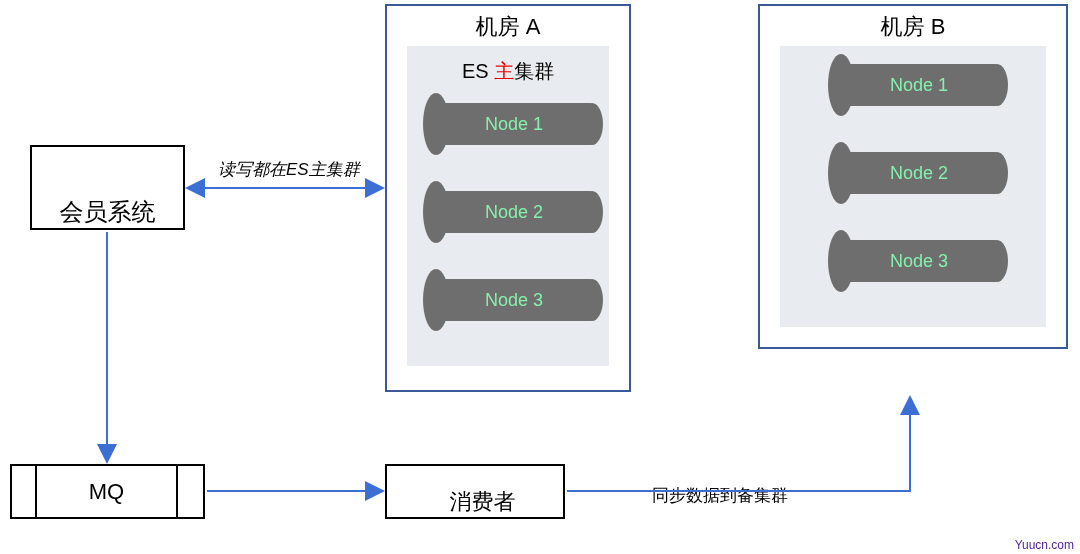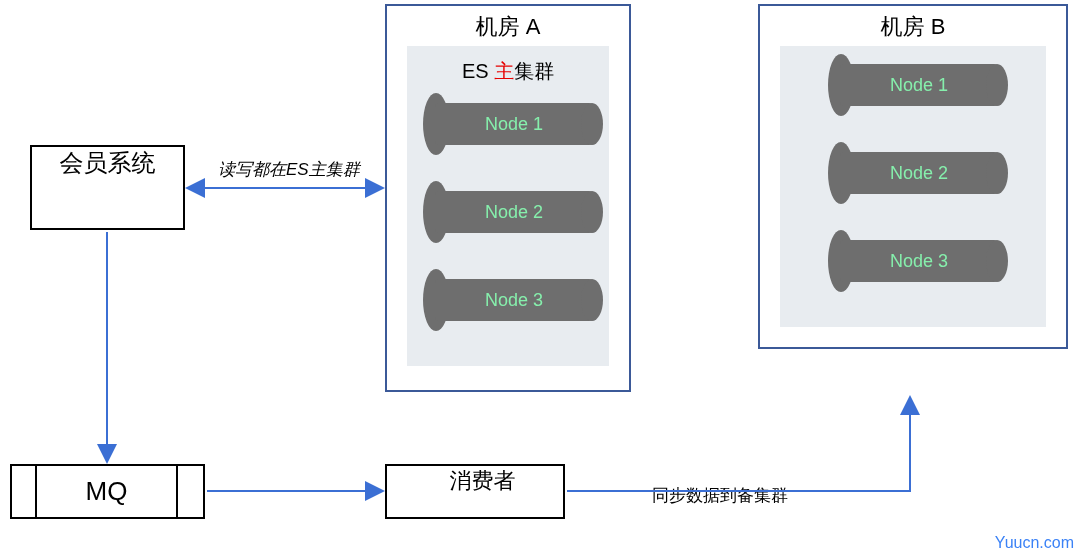--- a/index.html
+++ b/index.html
@@ -1,40 +1,40 @@
 <!DOCTYPE html>
 <html><head>
   <meta charset="utf-8">
   <style>
     * { box-sizing: border-box; margin: 0; padding: 0; }
     body { font-family: "Microsoft YaHei", Arial, sans-serif; background: #fff; width: 1080px; height: 554px; position: relative; }
-    .box { position: absolute; border: 2px solid #000; background: #fff; display: flex; align-items: flex-start; justify-content: center; }
+    .box { position: absolute; border: 2px solid #000; background: #fff; display: flex; align-items: flex-end; justify-content: center; }
     .member-box { left: 30px; top: 145px; width: 155px; height: 85px; font-size: 24px; }
     .mq-box-outer { left: 10px; top: 464px; width: 195px; height: 55px; display: flex; align-items: stretch; }
     .mq-box-outer .seg { border-right: 2px solid #000; }
     .mq-seg-l { width: 25px; }
-    .mq-seg-m { flex: 1; display: flex; align-items: center; justify-content: center; font-size: 26px; }
+    .mq-seg-m { flex: 1; display: flex; align-items: center; justify-content: center; font-size: 22px; }
     .mq-seg-r { width: 25px; border-right: none; }
     .consumer-box { left: 385px; top: 464px; width: 180px; height: 55px; font-size: 22px; padding-left: 15px; }
     .room-box { position: absolute; border: 2px solid #3b5998; background: #fff; }
     .room-a { left: 385px; top: 4px; width: 246px; height: 388px; }
     .room-b { left: 758px; top: 4px; width: 310px; height: 345px; }
     .room-title { text-align: center; font-size: 22px; padding: 6px 0 4px; }
     .cluster { margin: 0 20px 12px; background: #e8ecf0; padding: 8px 12px 27px; }
     .cluster-title { text-align: center; font-size: 20px; padding: 4px 0 8px; }
     .accent { color: #e60000; }
     .node { position: relative; width: 170px; height: 62px; margin: 0 auto 26px; }
     .node:last-child { margin-bottom: 8px; }
     .node-body { position: absolute; left: 12px; top: 10px; right: 0; bottom: 10px; background: #6e6e6e; color: #86efac; display: flex; align-items: center; justify-content: center; font-size: 18px; border-radius: 4px; }
     .node-cap { position: absolute; left: 0; top: 0; width: 26px; height: 100%; background: #6e6e6e; border-radius: 50%; }
     .node-cap-r { position: absolute; right: -10px; top: 10px; bottom: 10px; width: 22px; background: #6e6e6e; border-radius: 50%; }
     .label { position: absolute; font-size: 17px; color: #000; }
     .label-rw { left: 218px; top: 158px; font-style: italic; }
     .label-sync { left: 652px; top: 484px; font-family: Liberation Serif, serif; }
-    .watermark { position: absolute; right: 6px; bottom: 2px; font-size: 16px; color: #3b82f6; }
+    .watermark { position: absolute; right: 6px; bottom: 2px; font-size: 12px; color: #4c1d95; }
     svg.arrows { position: absolute; left: 0; top: 0; width: 1080px; height: 554px; pointer-events: none; }
   </style>
 </head>
 <body>
 
 <div class="box member-box">
   <span>会员系统</span>
 </div>
 
 <div class="box mq-box-outer">

